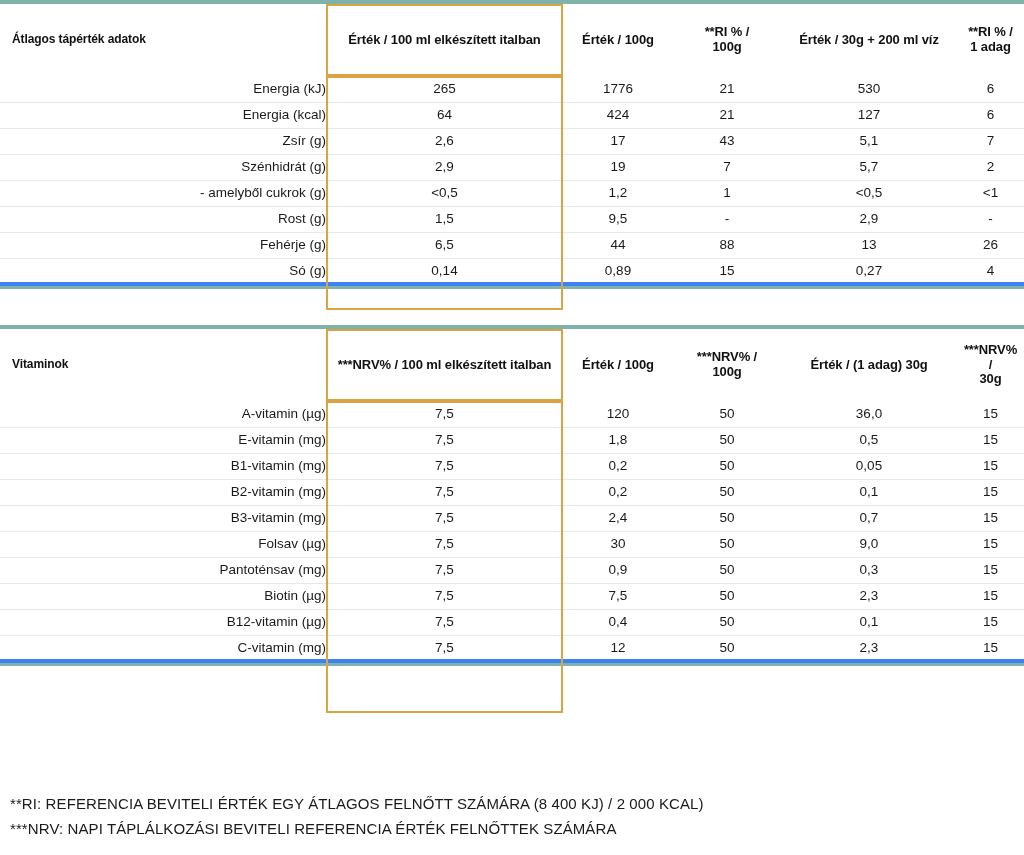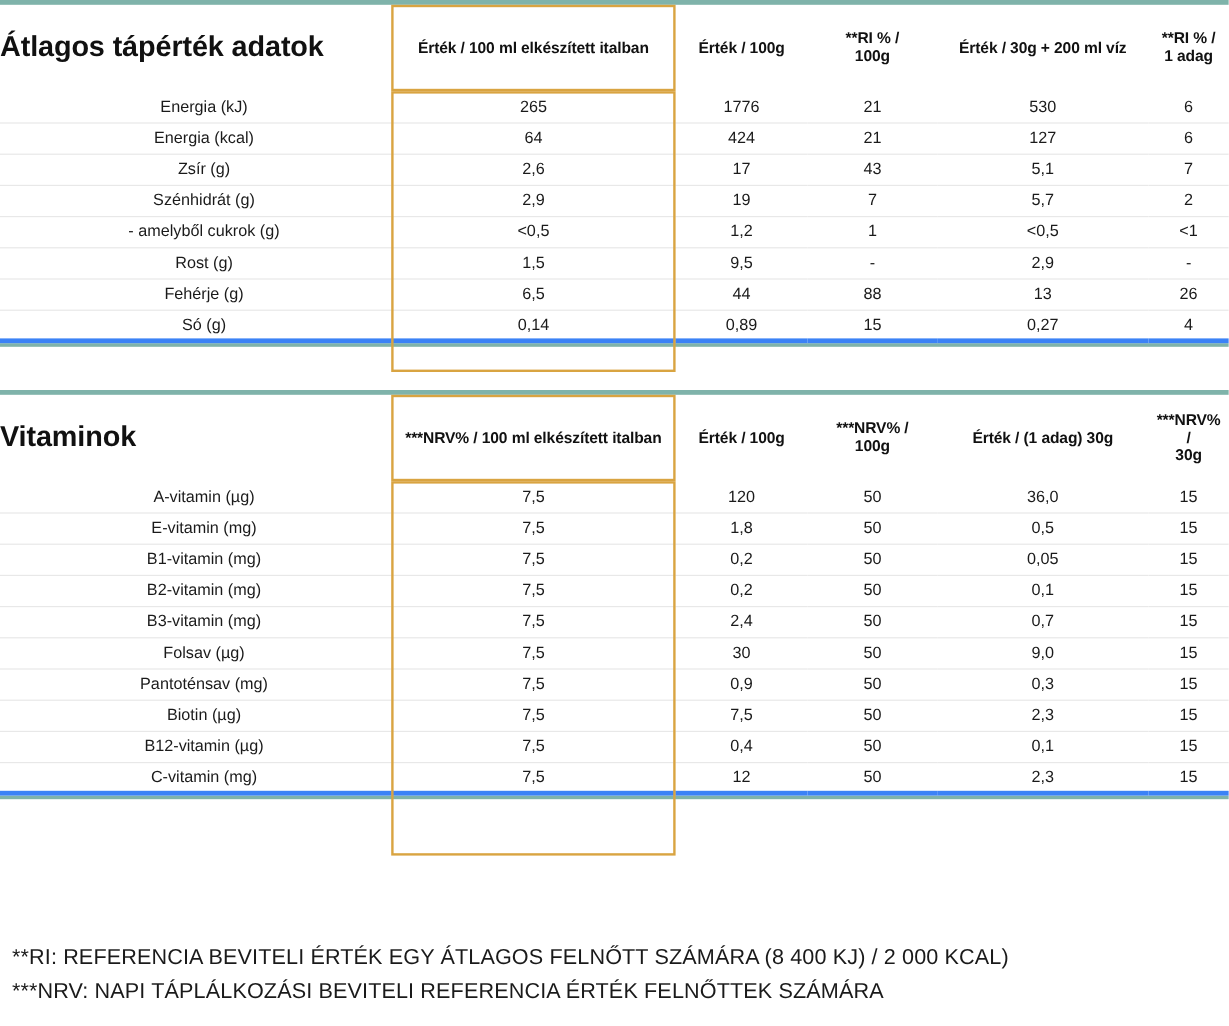--- a/index.html
+++ b/index.html
@@ -54,40 +54,40 @@
 
   th, td {
     font-weight: normal;
     vertical-align: middle;
     font-size: 13.5px;
     line-height: 1.12;
   }
 
   th.title-cell {
     text-align: left;
-    padding-left: 0;
-    font-size: 24px;
+    padding-left: 12px;
+    font-size: 12px;
     font-weight: bold;
     letter-spacing: -0.1px;
     color: #111111;
   }
 
   th.col-head {
     text-align: center;
     font-size: 13px;
     font-weight: bold;
     color: #111111;
     padding: 0 4px;
     letter-spacing: -0.1px;
   }
 
   th.col-head.two-line { line-height: 1.15; }
 
   td.label-cell {
-    text-align: center;
+    text-align: right;
     padding-left: 14px;
     font-size: 13.5px;
     color: #1a1a1a;
     border-bottom: 1px solid #e8e8e8;
   }
 
   td.val-cell {
     text-align: center;
     font-size: 13.5px;
     color: #1a1a1a;
@@ -112,21 +112,21 @@
   }
 
   
   .footnotes {
     position: absolute;
     left: 10px;
     bottom: 14px;
     width: 1000px;
   }
   .footnote {
-    font-size: 18px;
+    font-size: 15px;
     letter-spacing: 0.1px;
     color: #1a1a1a;
     line-height: 1.62;
     text-transform: uppercase;
     font-weight: normal;
   }
 
   .spacer-between { height: 36px; }
 </style>
 </head>

